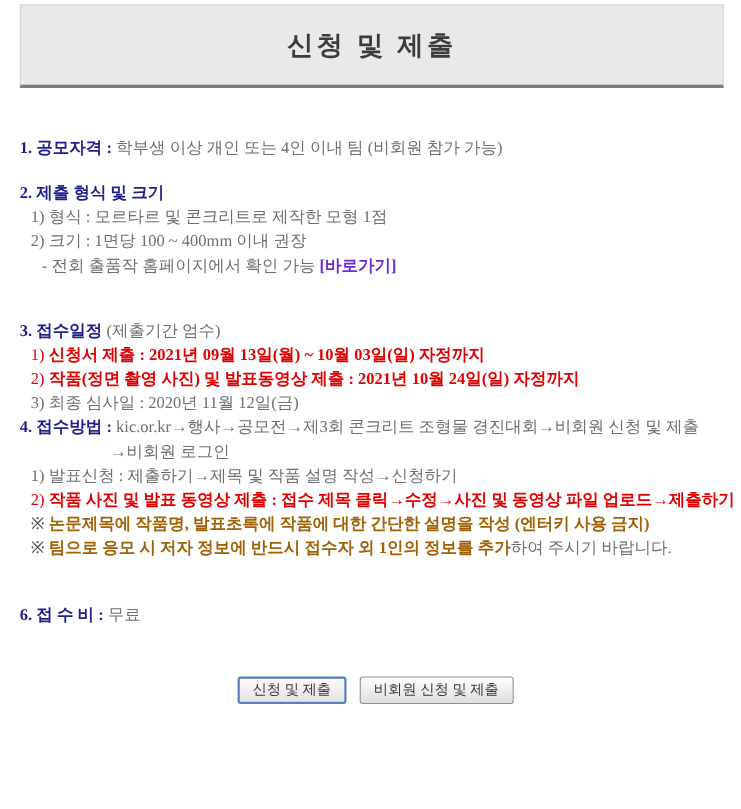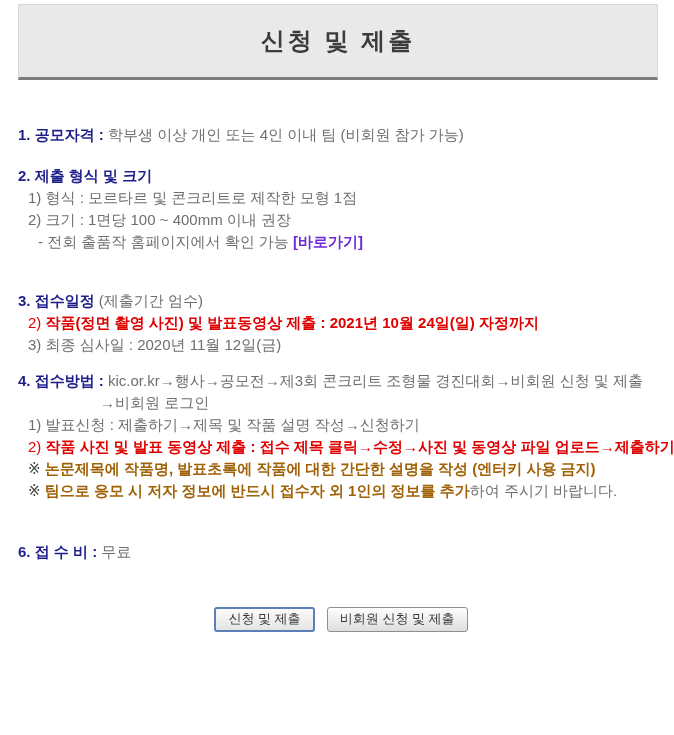--- a/index.html
+++ b/index.html
@@ -11,35 +11,35 @@
   .header-box {
     margin:4px 16px 0 18px; height:72px;
     background:#e9e9e9;
     border:1px solid #d6d6d6;
     border-bottom:3px solid #7c7c7c;
     display:flex; align-items:center; justify-content:center;
   }
   .title {
     margin:0; font-size:24px; font-weight:bold; color:#3c3c3c; letter-spacing:3px;
   }
-  .content { padding:44px 10px 0 18px; }
+  .content { padding:44px 10px 0 18px;font-family:Liberation Serif, serif; }
   .line { line-height:22px; white-space:nowrap; }
   .sub  { padding-left:10px; }
   .dash { padding-left:20px; }
   .cont { padding-left:82px; }
   .navy  { color:#1f1f8c; font-weight:bold; }
   .gray  { color:#6e6e6e; font-weight:normal; }
   .red-b { color:#e00000; font-weight:bold; }
   .red   { color:#e00000; font-weight:normal; }
   .blue-b{ color:#a16207; font-weight:bold; }
   .link  { color:#6d28d9; font-weight:bold; cursor:pointer; text-decoration:none; }
   .marker{ color:#4a4a4a; }
   .s1 { margin-bottom:19px; }
   .s2 { margin-bottom:37px; }
-  .s3 { margin-bottom:14px; }
+  .s3 { }
   .s4 { margin-bottom:39px; }
   .s5 { margin-bottom:16px; }
   .footer { margin-top:44px; text-align:center; }
   .btn {
     height:25px; padding:1px 12px 2px 12px; margin:0 4px;
     font-family:inherit; font-size:13px; color:#383838;
     background:linear-gradient(#fefefe,#dedede);
     border:1px solid #8f8f8f; border-radius:3px; cursor:pointer;
     vertical-align:middle;
   }
@@ -63,20 +63,21 @@
 
   <div class="section s2">
     <div class="line"><span class="navy">2. 제출 형식 및 크기</span></div>
     <div class="line sub"><span class="gray">1) 형식 : 모르타르 및 콘크리트로 제작한 모형 1점</span></div>
     <div class="line sub"><span class="gray">2) 크기 : 1면당 100 ~ 400mm 이내 권장</span></div>
     <div class="line dash"><span class="gray">- 전회 출품작 홈페이지에서 확인 가능 </span><a class="link">[바로가기]</a></div>
   </div>
 
   <div class="section s3">
     <div class="line"><span class="navy">3. 접수일정</span><span class="gray"> (제출기간 엄수)</span></div>
+    <div class="line sub"><span class="red">1) </span><span class="red-b">신청서 제출 : 2021년 09월 13일(월) ~ 10월 03일(일) 자정까지</span></div>
     <div class="line sub"><span class="red">2) </span><span class="red-b">작품(정면 촬영 사진) 및 발표동영상 제출 : 2021년 10월 24일(일) 자정까지</span></div>
     <div class="line sub"><span class="gray">3) 최종 심사일 : 2020년 11월 12일(금)</span></div>
   </div>
 
   <div class="section s4">
     <div class="line"><span class="navy">4. 접수방법 :</span><span class="gray"> kic.or.kr→행사→공모전→제3회 콘크리트 조형물 경진대회→비회원 신청 및 제출</span></div>
     <div class="line cont"><span class="gray">→비회원 로그인</span></div>
     <div class="line sub"><span class="gray">1) 발표신청 : 제출하기→제목 및 작품 설명 작성→신청하기</span></div>
     <div class="line sub"><span class="red">2) </span><span class="red-b">작품 사진 및 발표 동영상 제출 : 접수 제목 클릭→수정→사진 및 동영상 파일 업로드→제출하기</span></div>
     <div class="line sub"><span class="marker">※ </span><span class="blue-b">논문제목에 작품명, 발표초록에 작품에 대한 간단한 설명을 작성 (엔터키 사용 금지)</span></div>

